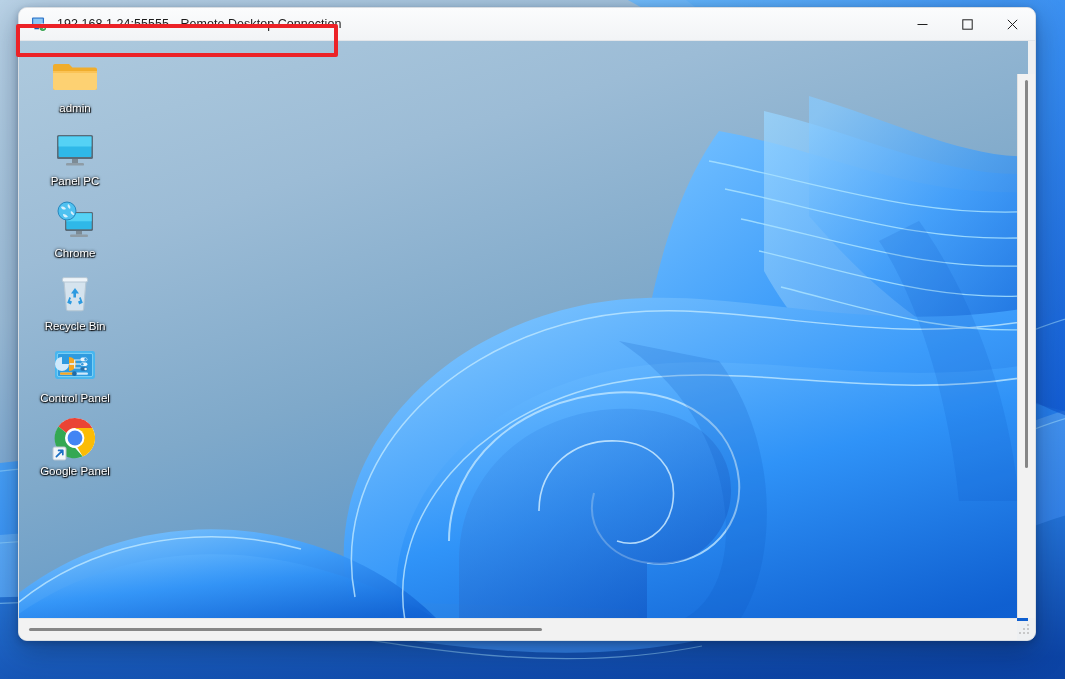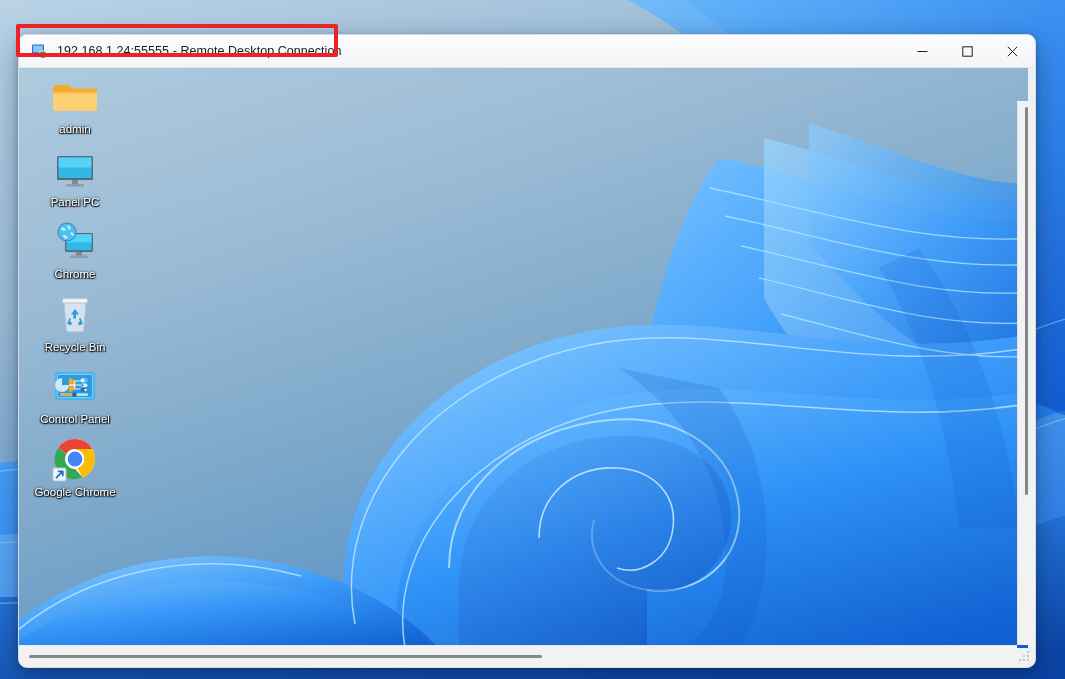--- a/index.html
+++ b/index.html
@@ -11,21 +11,21 @@
   
   #desktop-root {
     position: relative; width: 1065px; height: 679px; overflow: hidden;
     background: linear-gradient(160deg, #9fbdd6 0%, #a8c5dc 28%, #8cb2d0 55%, #5f92c4 78%, #2f6cb5 100%);
   }
   .host-wall { position: absolute; inset: 0; overflow: hidden; }
   .host-wall svg { position: absolute; inset: 0; width: 100%; height: 100%; display: block; }
 
   
   #rdp-window {
-    position: absolute; left: 18px; top: 34px; width: 1018px; height: 634px;
+    position: absolute; left: 18px; top: 7px; width: 1018px; height: 634px;
     border-radius: 9px;
     background: #f1f1f1;
     box-shadow: 0 10px 30px rgba(10,30,60,.38), 0 2px 6px rgba(10,30,60,.28);
     overflow: hidden;
     border: 1px solid #d8dde2;
   }
   #titlebar {
     position: relative; height: 33px; width: 100%;
     background: linear-gradient(#fbfcfd, #f2f4f6);
     border-bottom: 1px solid #e3e6ea;
@@ -50,21 +50,21 @@
   }
   #remote-canvas {
     position: absolute; left: 0; top: 0; width: 1009px; height: 580px;
     overflow: hidden;
     background: linear-gradient(152deg, #a9c6dc 0%, #9dbcd6 18%, #8fb3ce 40%, #7fa9c9 60%, #5b8fc4 80%, #1f6fd6 100%);
   }
   #remote-canvas svg.guest-wall { position: absolute; inset: 0; width: 100%; height: 100%; display: block; }
 
   
   #icon-column {
-    position: absolute; left: 0; top: 0; width: 112px; padding-top: 4px;
+    position: absolute; left: 0; top: 0; width: 112px; padding-top: 10px;
     display: flex; flex-direction: column; align-items: center;
   }
   .desk-icon {
     width: 104px; display: flex; flex-direction: column; align-items: center;
     margin-bottom: 8px; cursor: default;
   }
   .desk-icon .glyph { width: 48px; height: 48px; position: relative; }
   .desk-icon .glyph svg { display: block; width: 48px; height: 48px; }
   .desk-icon .cap {
     margin-top: 3px; font-size: 11.5px; line-height: 13.5px; color: #ffffff;
@@ -343,21 +343,21 @@
                 <path d="M41.3 14 a20 20 0 0 1 -9.6 28.6 L24 29 a10 10 0 0 0 0 -15 Z" fill="#fbbc05"></path>
                 <path d="M31.7 42.6 A20 20 0 0 1 7.4 12.6 L15.4 19 a10 10 0 0 0 8.6 15 h0.2 Z" fill="#34a853"></path>
                 <circle cx="24" cy="24" r="9.4" fill="#ffffff"></circle>
                 <circle cx="24" cy="24" r="7.4" fill="#4285f4"></circle>
                 <g>
                   <rect x="2" y="33" width="13" height="13" rx="1.6" fill="#f2f6fa" stroke="#b9c6d2" stroke-width="1"></rect>
                   <path d="M5.4 42.6 L11.2 36.8 M7.6 36.4 h4.2 v4.2" fill="none" stroke="#1b6fc4" stroke-width="1.7" stroke-linecap="round" stroke-linejoin="round"></path>
                 </g>
               </svg>
             </span>
-            <span class="cap">Google Chrome</span>
+            <span class="cap">Google Panel</span>
           </div>
 
         </div>
       </div>
 
       <div id="vscroll">
         <div class="thumb"></div>
       </div>
 
       <div id="hscroll">

